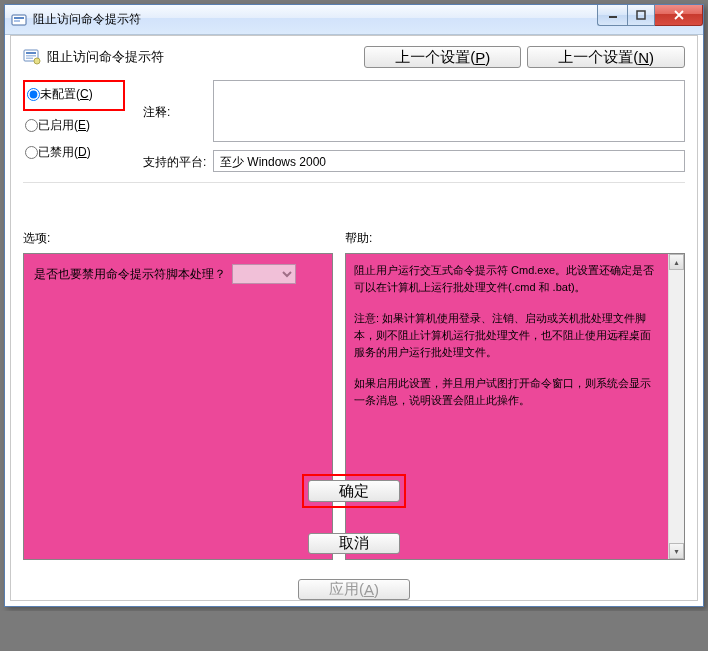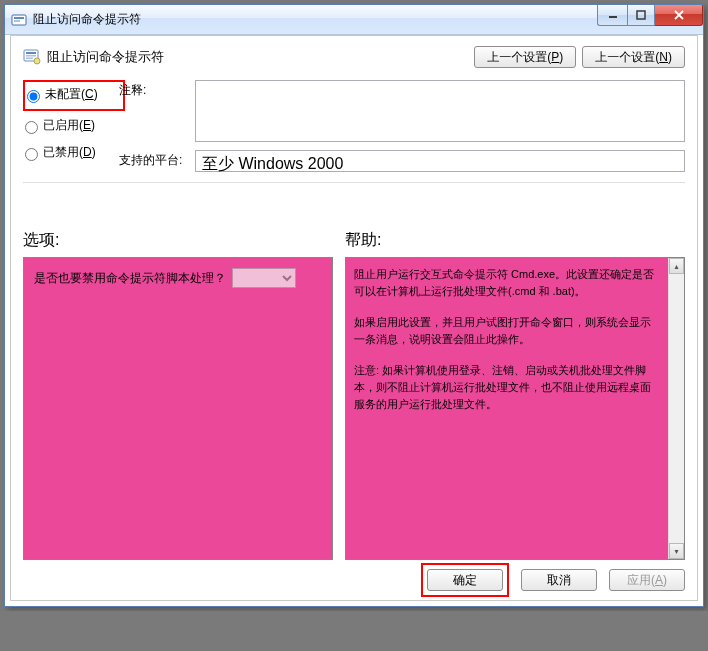--- a/index.html
+++ b/index.html
@@ -84,102 +84,101 @@
     font-size: 13px;
     flex: 1;
   }
   .nav-btns {
     display: flex;
     gap: 6px;
   }
   .btn {
     height: 22px;
     min-width: 88px;
-    padding: 0 12px;
+    padding: 0 30px;
     background: linear-gradient(to bottom, #fdfdfd, #e7e7e7);
     border: 1px solid #8e8e8e;
     border-radius: 3px;
-    font-size: 12px;
+    font-size: 15px;
     display: inline-flex;
     align-items: center;
     justify-content: center;
     cursor: default;
   }
   .btn u { text-decoration: underline; }
 
   .radio-section {
     display: flex;
     padding: 4px 12px 4px 14px;
   }
   .radio-col {
     width: 94px;
     display: flex;
     flex-direction: column;
     gap: 10px;
     padding-top: 4px;
   }
   .radio-item {
     display: flex;
-    align-items: flex-end;
-    gap: 5px;
+    align-items: center;
     font-size: 12px;
   }
   .radio-item input { margin:0; width:13px; height:13px;}
   .radio-highlight {
     border: 2px solid #ff0000;
     padding: 4px 6px 6px 2px;
     margin: -4px -6px -4px -2px;
   }
 
   .fields-col {
     flex: 1;
     display: flex;
     flex-direction: column;
     gap: 8px;
   }
   .field-row {
     display: flex;
-    align-items: flex-start;
-    gap: 6px;
+    align-items: center;
+    margin-left: 24px;
   }
   .field-label {
     width: 70px;
     text-align: left;
     padding-top: 2px;
   }
   .comment-box {
     flex: 1;
     height: 62px;
     border: 1px solid #abadb3;
     background: #fff;
   }
   .platform-box {
     flex: 1;
     height: 22px;
     border: 1px solid #abadb3;
     background: #fff;
     padding: 3px 6px;
-    font-size: 16px;
+    font-size: 12px;
   }
 
   .lower {
     position: absolute;
     top: 188px; left: 0; right: 0; bottom: 40px;
     display: flex;
     padding: 0 12px;
     gap: 12px;
   }
   .col {
     display: flex;
     flex-direction: column;
     flex: 1;
   }
   .col.left { flex: 0 0 310px; }
   .col-header {
-    font-size: 16px;
+    font-size: 12px;
     margin-bottom: 6px;
     padding-top: 6px;
   }
   .panel {
     flex: 1;
     border: 1px solid #858585;
     background: #ec4899;
     position: relative;
     overflow: hidden;
   }
@@ -221,22 +220,23 @@
   }
   .sb-btn.down { position:absolute; bottom:0; left:0; right:0;}
 
   .footer {
     position: absolute;
     bottom: 0; left: 0; right: 0;
     height: 40px;
     display: flex;
     align-items: center;
     justify-content: flex-end;
-    gap: 12px;
+    gap: 25px;
     padding: 0 12px;
+    flex-direction: column;
   }
   .btn.footer-btn { min-width: 76px; }
   .btn.disabled {
     color: #9a9a9a;
     justify-content: center;
   }
   .ok-highlight {
     border: 2px solid #ff0000;
     padding: 4px;
     display:inline-flex;
@@ -347,22 +347,22 @@
             <span>是否也要禁用命令提示符脚本处理？</span>
             <select disabled=""></select>
           </div>
         </div>
       </div>
       <div class="col">
         <div class="col-header">帮助:</div>
         <div class="panel">
           <div class="help-content">
             <p>阻止用户运行交互式命令提示符 Cmd.exe。此设置还确定是否可以在计算机上运行批处理文件(.cmd 和 .bat)。</p>
+            <p>注意: 如果计算机使用登录、注销、启动或关机批处理文件脚本，则不阻止计算机运行批处理文件，也不阻止使用远程桌面服务的用户运行批处理文件。</p>
             <p>如果启用此设置，并且用户试图打开命令窗口，则系统会显示一条消息，说明设置会阻止此操作。</p>
-            <p>注意: 如果计算机使用登录、注销、启动或关机批处理文件脚本，则不阻止计算机运行批处理文件，也不阻止使用远程桌面服务的用户运行批处理文件。</p>
           </div>
           <div class="scrollbar">
             <div class="sb-btn">▴</div>
             <div class="sb-btn down">▾</div>
           </div>
         </div>
       </div>
     </div>
 
     <div class="footer">

